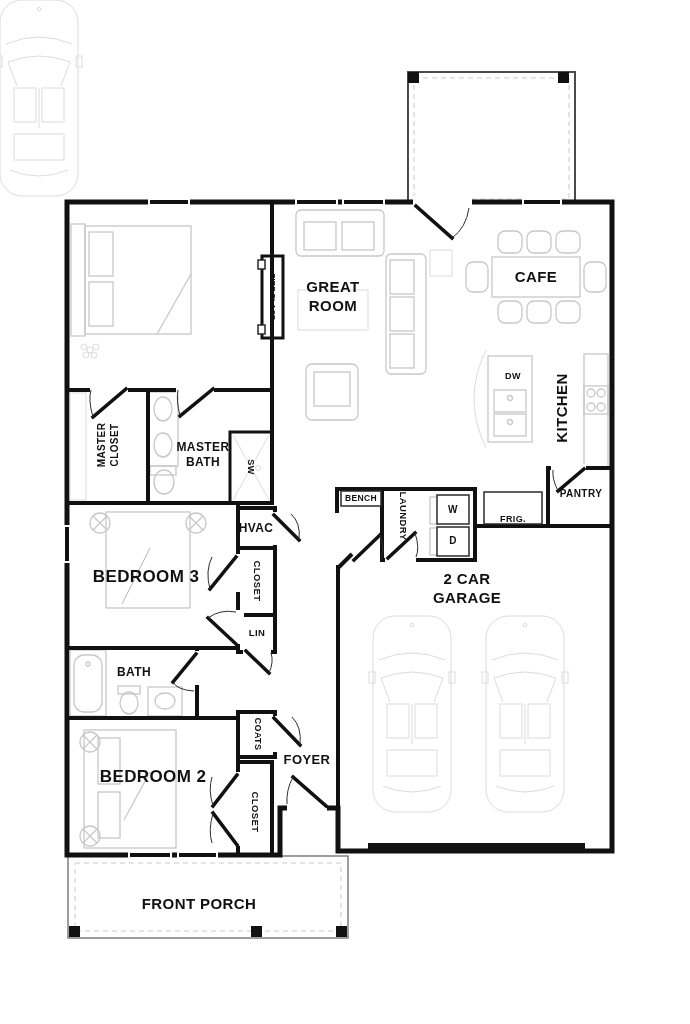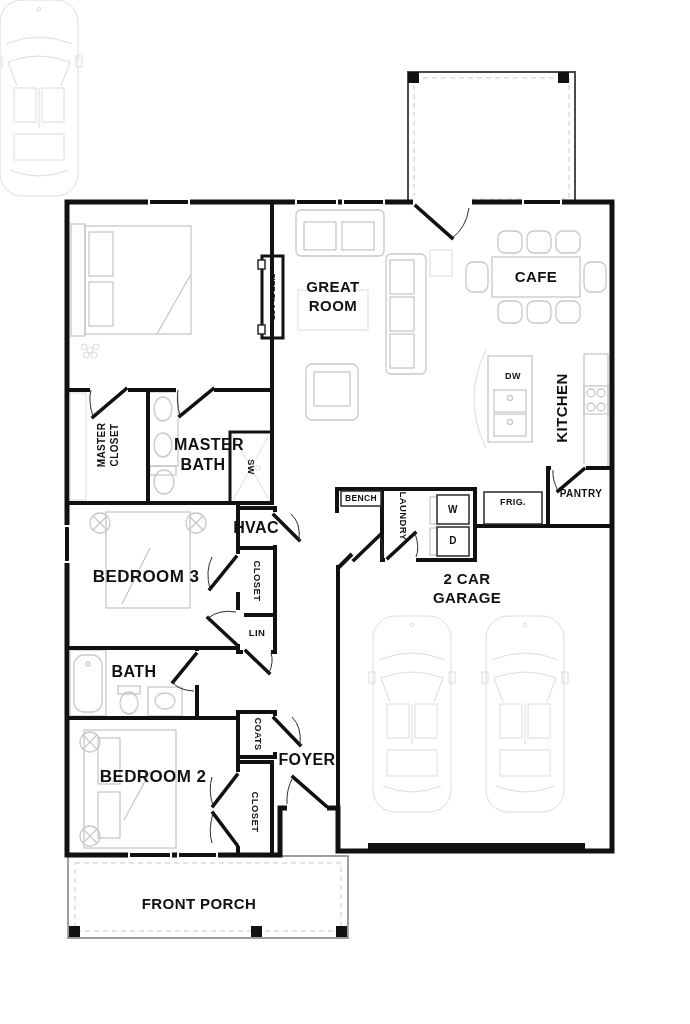--- a/index.html
+++ b/index.html
@@ -28,22 +28,22 @@
   
   .lbl{
     position:absolute;transform:translate(-50%,-50%);
     color:var(--label);font-weight:bold;text-align:center;line-height:1.25;
     letter-spacing:0.4px;white-space:nowrap;
   }
   .wrap{white-space:normal;}
   .rot90{transform:translate(-50%,-50%) rotate(90deg);}
   .rotm90{transform:translate(-50%,-50%) rotate(-90deg);}
   .gray{color:var(--patio_label);}
-  .s15{font-size:15px;} .s14{font-size:17px;} .s11{font-size:16px;}
-  .s105{font-size:16px;} .s10{font-size:10px;} .s95{font-size:9.5px;}
+  .s15{font-size:15px;} .s14{font-size:17px;} .s11{font-size:13px;}
+  .s105{font-size:12px;} .s10{font-size:10px;} .s95{font-size:9.5px;}
   .s9{font-size:9px;} .s85{font-size:8.5px;} .s7{font-size:7.5px;letter-spacing:0.2px;}
 </style>
 </head>
 <body>
 
 <div id="plan">
   <svg id="drawing" width="690" height="1024" viewBox="0 0 690 1024">
 
     <g>
       <rect x="408" y="72" width="167" height="133" class="w2"></rect>
@@ -322,17 +322,17 @@
   <div class="lbl s105" style="left:134px;top:672px">BATH</div>
   <div class="lbl s14" style="left:153px;top:777px">BEDROOM 2</div>
   <div class="lbl s9 rot90" style="left:257px;top:734px">COATS</div>
   <div class="lbl s95 rot90" style="left:255px;top:812px">CLOSET</div>
   <div class="lbl s11" style="left:307px;top:760px">FOYER</div>
   <div class="lbl s85" style="left:361px;top:498px">BENCH</div>
   <div class="lbl s95 rot90" style="left:403px;top:516px">LAUNDRY</div>
   <div class="lbl s10" style="left:453px;top:510px">W</div>
   <div class="lbl s10" style="left:453px;top:541px">D</div>
   <div class="lbl s9" style="left:513px;top:377px">DW</div>
-  <div class="lbl s9" style="left:513px;top:503px">FRIG.</div>
+  <div class="lbl s9" style="left:513px;top:520px">FRIG.</div>
   <div class="lbl s10" style="left:581px;top:494px">PANTRY</div>
   <div class="lbl s15 wrap" style="left:467px;top:589px;width:85px">2 CAR GARAGE</div>
   <div class="lbl s15" style="left:199px;top:904px">FRONT PORCH</div>
 </div>
 
 </body></html>

